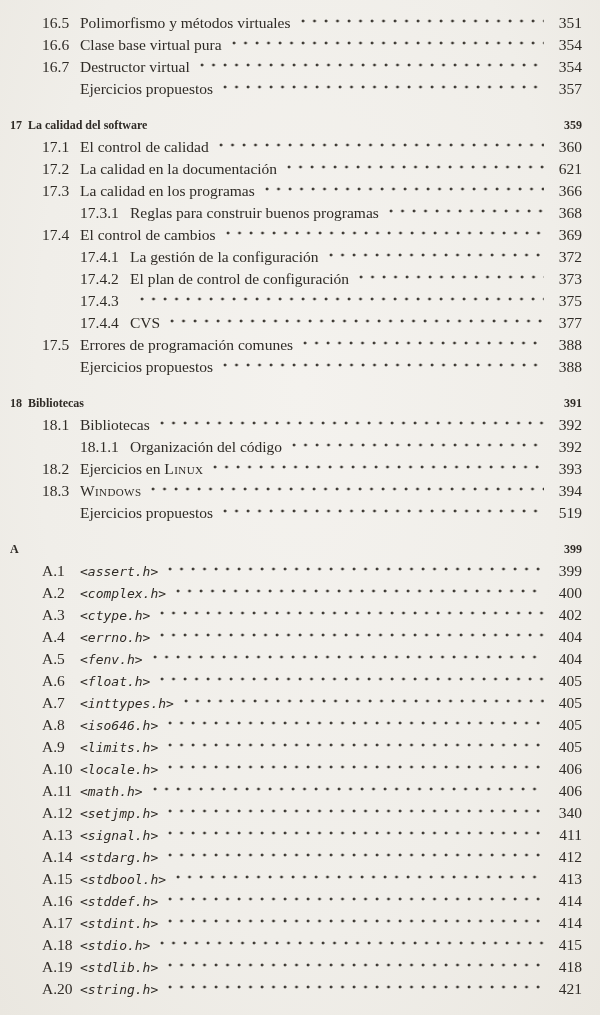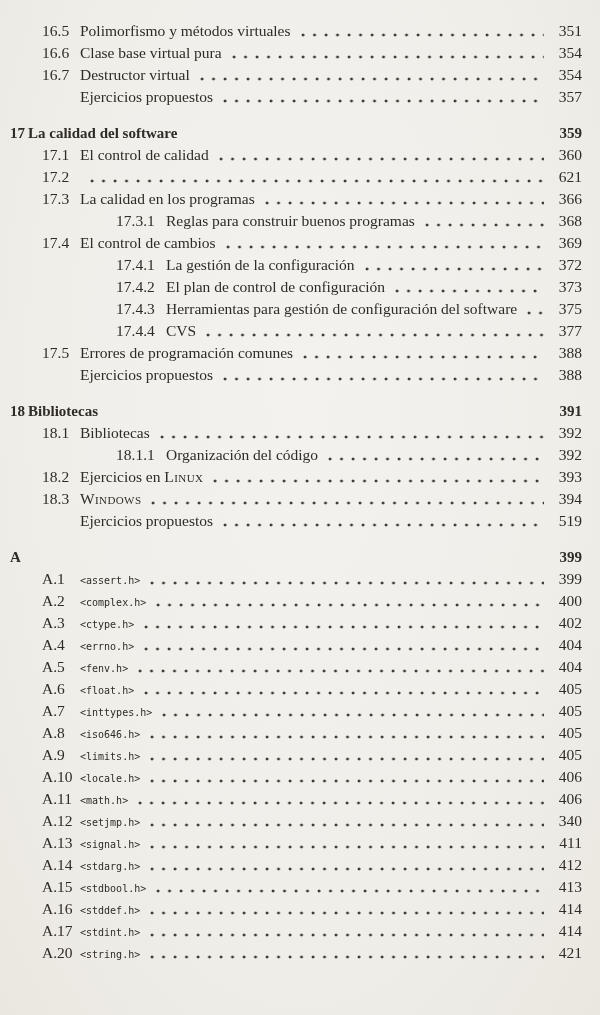--- a/index.html
+++ b/index.html
@@ -1,58 +1,58 @@
 <!DOCTYPE html>
 <html><head>
 <meta charset="utf-8">
 <style>
   html,body{margin:0;padding:0;}
   .page{
     position:relative;
     width:600px;height:1015px;
     box-sizing:border-box;
-    padding:20px 18px 0 0;
+    padding:6px 18px 0 0;
     overflow:hidden;
     background:radial-gradient(ellipse at 50% 38%, #f4f2ee 0%, #f0eee9 62%, #eae7e0 100%);
     color:#2f2b26;
     font-family:"Liberation Serif","DejaVu Serif",serif;
   }
   .row{
     display:flex;
     align-items:baseline;
     height:22px;
     line-height:22px;
     font-size:15.5px;
   }
   .row .num{flex:0 0 auto;}
   .row .title{flex:0 1 auto;white-space:nowrap;overflow:hidden;}
   .l1{padding-left:42px;}
   .l1 .num{width:38px;}
   .l2{padding-left:80px;}
-  .l2 .num{width:50px;margin-left:36px;}
-  .l0{padding-left:10px;margin-top:14px;font-weight:700;font-size:15px;}
+  .l2 .num{width:50px;}
+  .l0{padding-left:10px;margin-top:14px;font-weight:700;font-size:12px;}
   .l0 .num{width:18px;}
   .leader{
     flex:1 1 auto;
     min-width:12px;
     align-self:stretch;
     position:relative;
     margin:0 10px 0 8px;
   }
   .leader::after{
     content:"";
     position:absolute;left:2px;right:0;bottom:5px;height:4px;
     background-image:radial-gradient(circle at 2px 2px, #3c3832 1.15px, rgba(0,0,0,0) 1.75px);
     background-size:11.5px 4px;
     background-repeat:repeat-x;
     background-position:0 0;
   }
   .l0 .leader::after{display:none;}
-  .page-num{flex:0 0 auto;min-width:28px;text-align:right;}
-  .m{font-family:"DejaVu Sans Mono","Liberation Mono",monospace;font-size:10px;}
+  .page-num{flex:0 0 auto;min-width:28px;text-align:right;margin-top:6px;}
+  .m{font-family:"DejaVu Sans Mono","Liberation Mono",monospace;font-size:13px;font-style:italic;}
   .sc{font-variant:small-caps;letter-spacing:0.4px;}
   .n{}
 </style>
 </head>
 <body>
 
 <div class="page" style="color: rgb(47, 43, 38);">
   <div id="toc-root">
   <div class="row l1">
     <span class="num">16.5</span>
@@ -92,20 +92,21 @@
 
   <div class="row l1">
     <span class="num">17.1</span>
     <span class="title"><span class="n">El control de calidad</span></span>
     <span class="leader"></span>
     <span class="page-num">360</span>
   </div>
 
   <div class="row l1">
     <span class="num">17.2</span>
+    <span class="title"><span class="n">La calidad en la documentación</span></span>
     <span class="leader"></span>
     <span class="page-num">621</span>
   </div>
 
   <div class="row l1">
     <span class="num">17.3</span>
     <span class="title"><span class="n">La calidad en los programas</span></span>
     <span class="leader"></span>
     <span class="page-num">366</span>
   </div>
@@ -133,21 +134,20 @@
 
   <div class="row l2">
     <span class="num">17.4.2</span>
     <span class="title"><span class="n">El plan de control de configuración</span></span>
     <span class="leader"></span>
     <span class="page-num">373</span>
   </div>
 
   <div class="row l2">
     <span class="num">17.4.3</span>
-    <span class="title"><span class="n">Herramientas para gestión de configuración del software</span></span>
     <span class="leader"></span>
     <span class="page-num">375</span>
   </div>
 
   <div class="row l2">
     <span class="num">17.4.4</span>
     <span class="title"><span class="n">CVS</span></span>
     <span class="leader"></span>
     <span class="page-num">377</span>
   </div>
@@ -326,21 +326,33 @@
     <span class="page-num">414</span>
   </div>
 
   <div class="row l1">
     <span class="num">A.17</span>
     <span class="title"><span class="m">&lt;stdint.h&gt;</span></span>
     <span class="leader"></span>
     <span class="page-num">414</span>
   </div>
 
-
+  <div class="row l1">
+    <span class="num">A.18</span>
+    <span class="title"><span class="m">&lt;stdio.h&gt;</span></span>
+    <span class="leader"></span>
+    <span class="page-num">415</span>
+  </div>
+
+  <div class="row l1">
+    <span class="num">A.19</span>
+    <span class="title"><span class="m">&lt;stdlib.h&gt;</span></span>
+    <span class="leader"></span>
+    <span class="page-num">418</span>
+  </div>
 
   <div class="row l1">
     <span class="num">A.20</span>
     <span class="title"><span class="m">&lt;string.h&gt;</span></span>
     <span class="leader"></span>
     <span class="page-num">421</span>
   </div>
 </div>
 </div>
 

